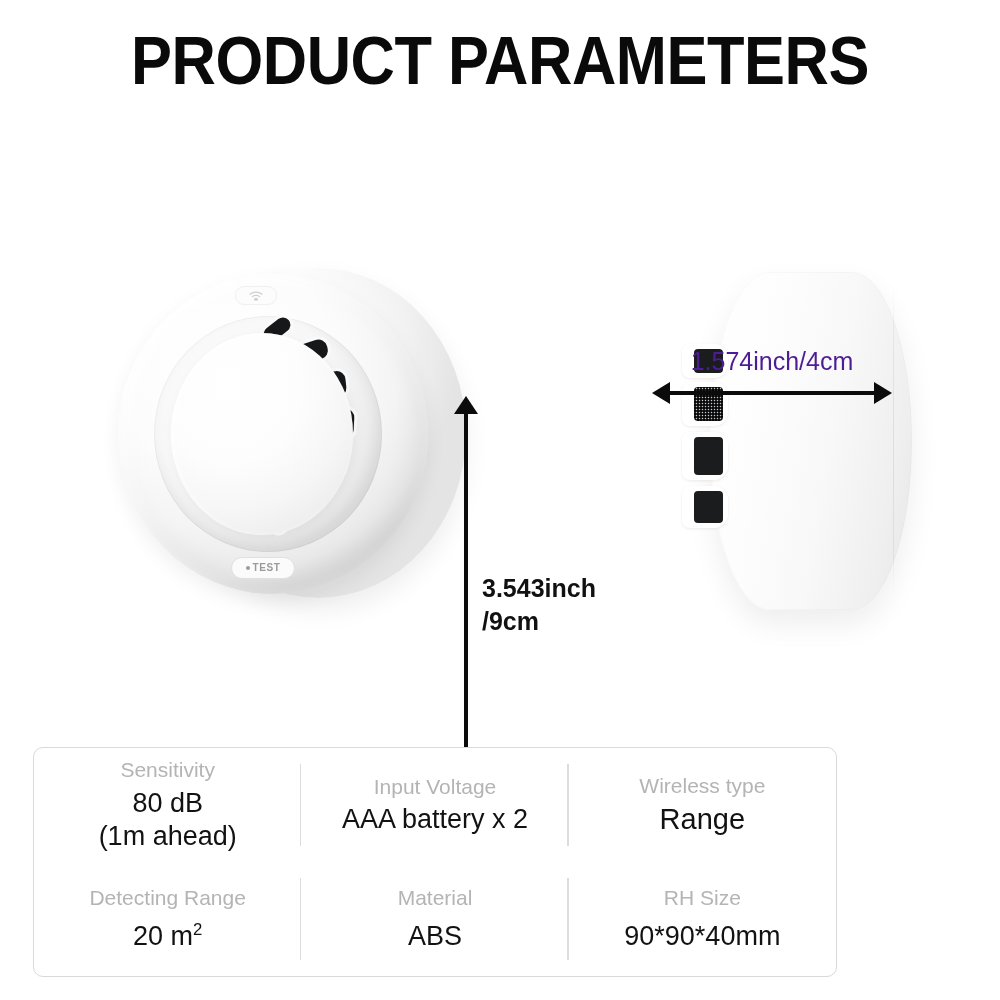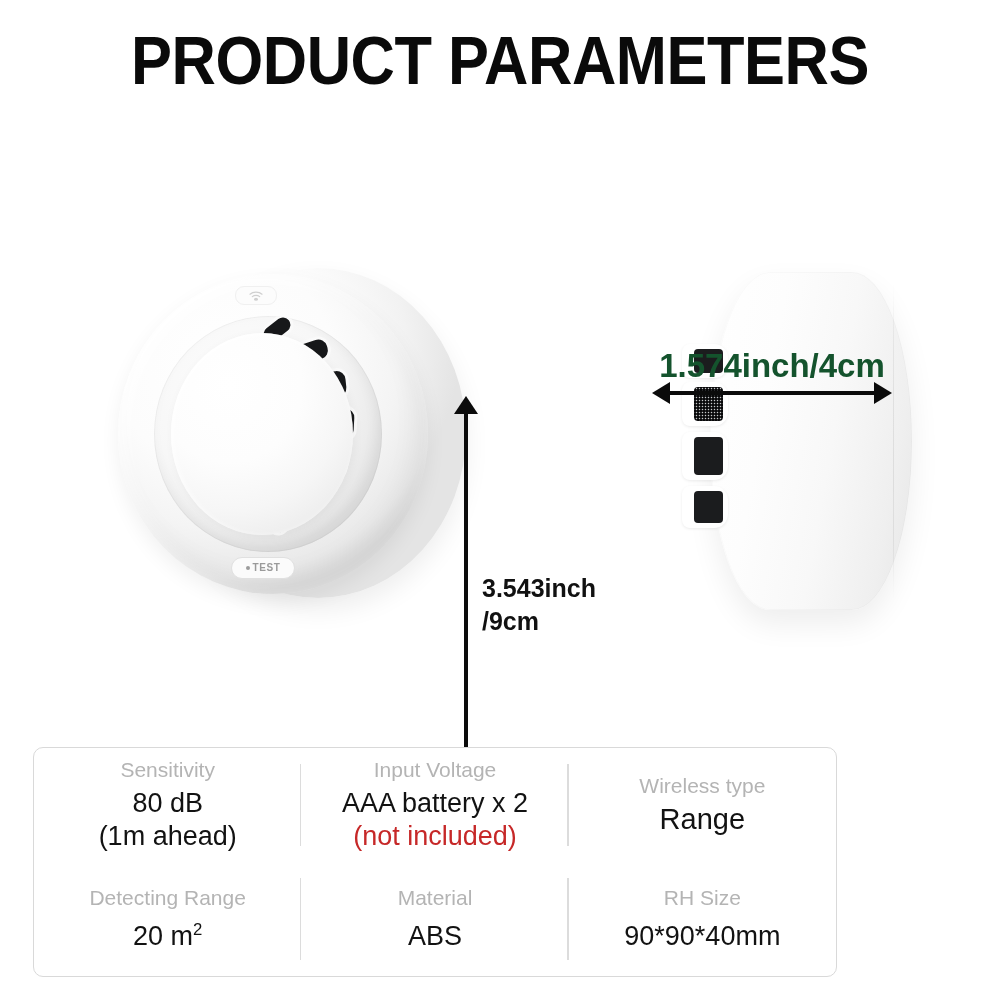--- a/index.html
+++ b/index.html
@@ -258,23 +258,23 @@
     left: 874px; top: 232px;
     border-top: 11px solid transparent;
     border-bottom: 11px solid transparent;
     border-left: 18px solid #0b0b0b;
   }
   .dim-h-label {
     position: absolute;
     left: 632px; top: 196px;
     width: 280px;
     text-align: center;
-    font-size: 33px;
-    font-weight: 700;
-    color: #14532d;
+    font-size: 25px;
+    font-weight: 400;
+    color: #4c1d95;
     line-height: 1.2;
   }
 
   
   .spec-panel {
     position: absolute;
     left: 33px; top: 747px;
     width: 804px; height: 230px;
     border: 1.6px solid #d9d9d9;
     border-radius: 10px;
@@ -417,21 +417,20 @@
         <div class="spec-value">
           <span>80 dB</span><br>
           <span>(1m ahead)</span>
         </div>
       </div>
 
       <div class="spec-cell sep r1">
         <div class="spec-label">Input Voltage</div>
         <div class="spec-value">
           <span>AAA battery x 2</span>
-          <span class="note-red">(not included)</span>
         </div>
       </div>
 
       <div class="spec-cell r1">
         <div class="spec-label">Wireless type</div>
         <div class="spec-value big">Range</div>
       </div>
 
       <div class="spec-cell sep r2">
         <div class="spec-label">Detecting Range</div>

